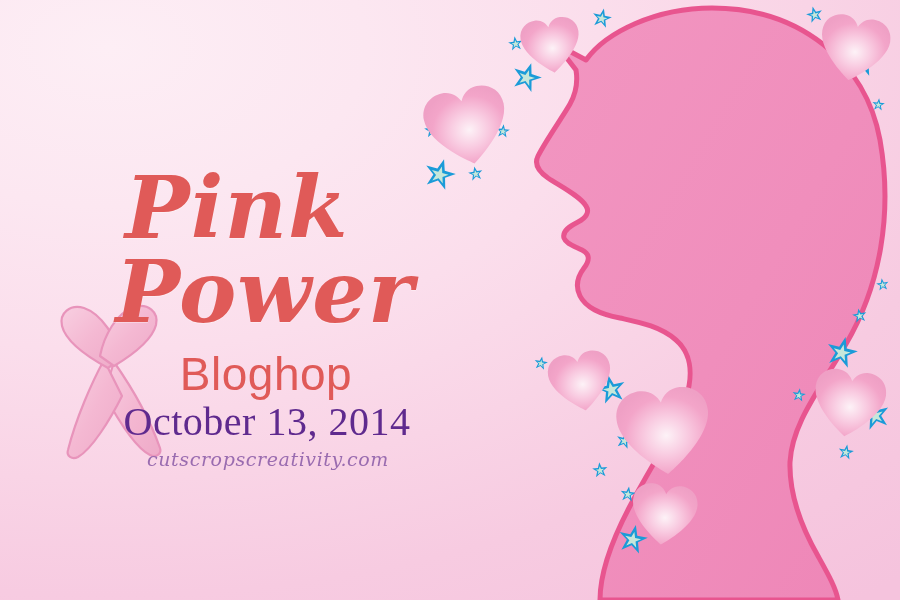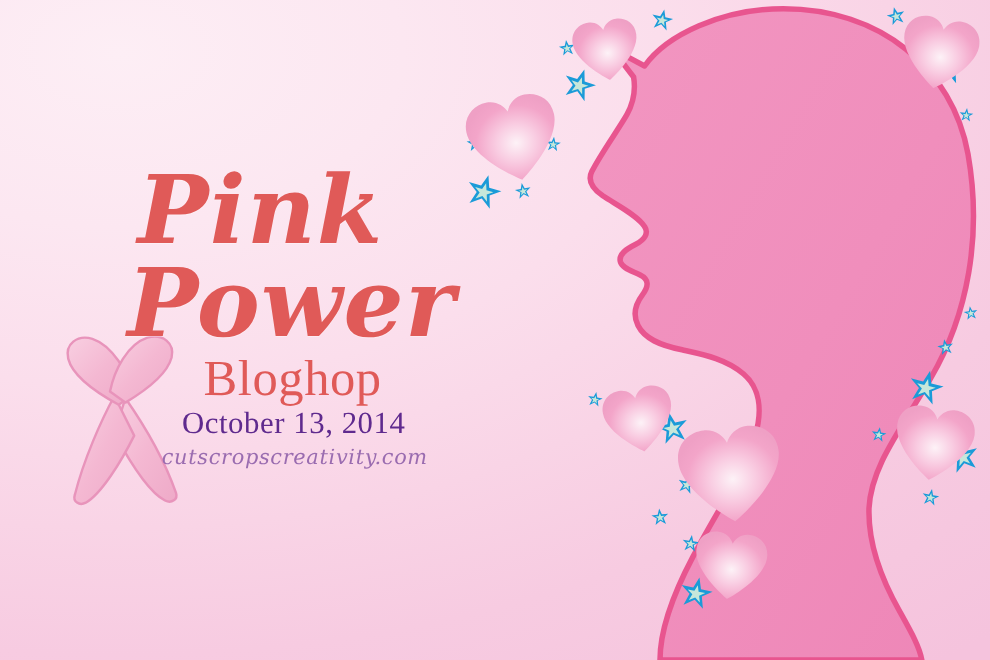--- a/index.html
+++ b/index.html
@@ -38,40 +38,40 @@
     text-align: center;
   }
   .title-script {
     font-family: "DejaVu Serif", serif;
     font-style: italic;
     font-weight: 700;
     font-size: 78px;
     line-height: 0.98;
     color: #e05a58;
     letter-spacing: 1px;
-    margin: 0;
+    margin: 16px;
     padding-left: 10px;
     text-shadow: 0 1px 0 rgba(255,255,255,0.35);
   }
   .title-script .swash {
     font-size: 86px;
     vertical-align: -2px;
   }
   .subtitle {
-    font-family: Liberation Serif, serif;
+    font-family: Liberation Sans, sans-serif;
     font-size: 46px;
     line-height: 1.0;
     color: #e05a58;
     margin: 2px 0 0 0;
     padding-left: 12px;
     letter-spacing: 0.5px;
   }
   .date-line {
     font-family: "Liberation Serif", serif;
-    font-size: 28px;
+    font-size: 40px;
     line-height: 1.05;
     color: #5f2a8e;
     margin: 4px 0 0 0;
     padding-left: 14px;
     letter-spacing: 0.5px;
   }
   .url-line {
     font-family: "DejaVu Serif", serif;
     font-style: italic;
     font-size: 19px;

